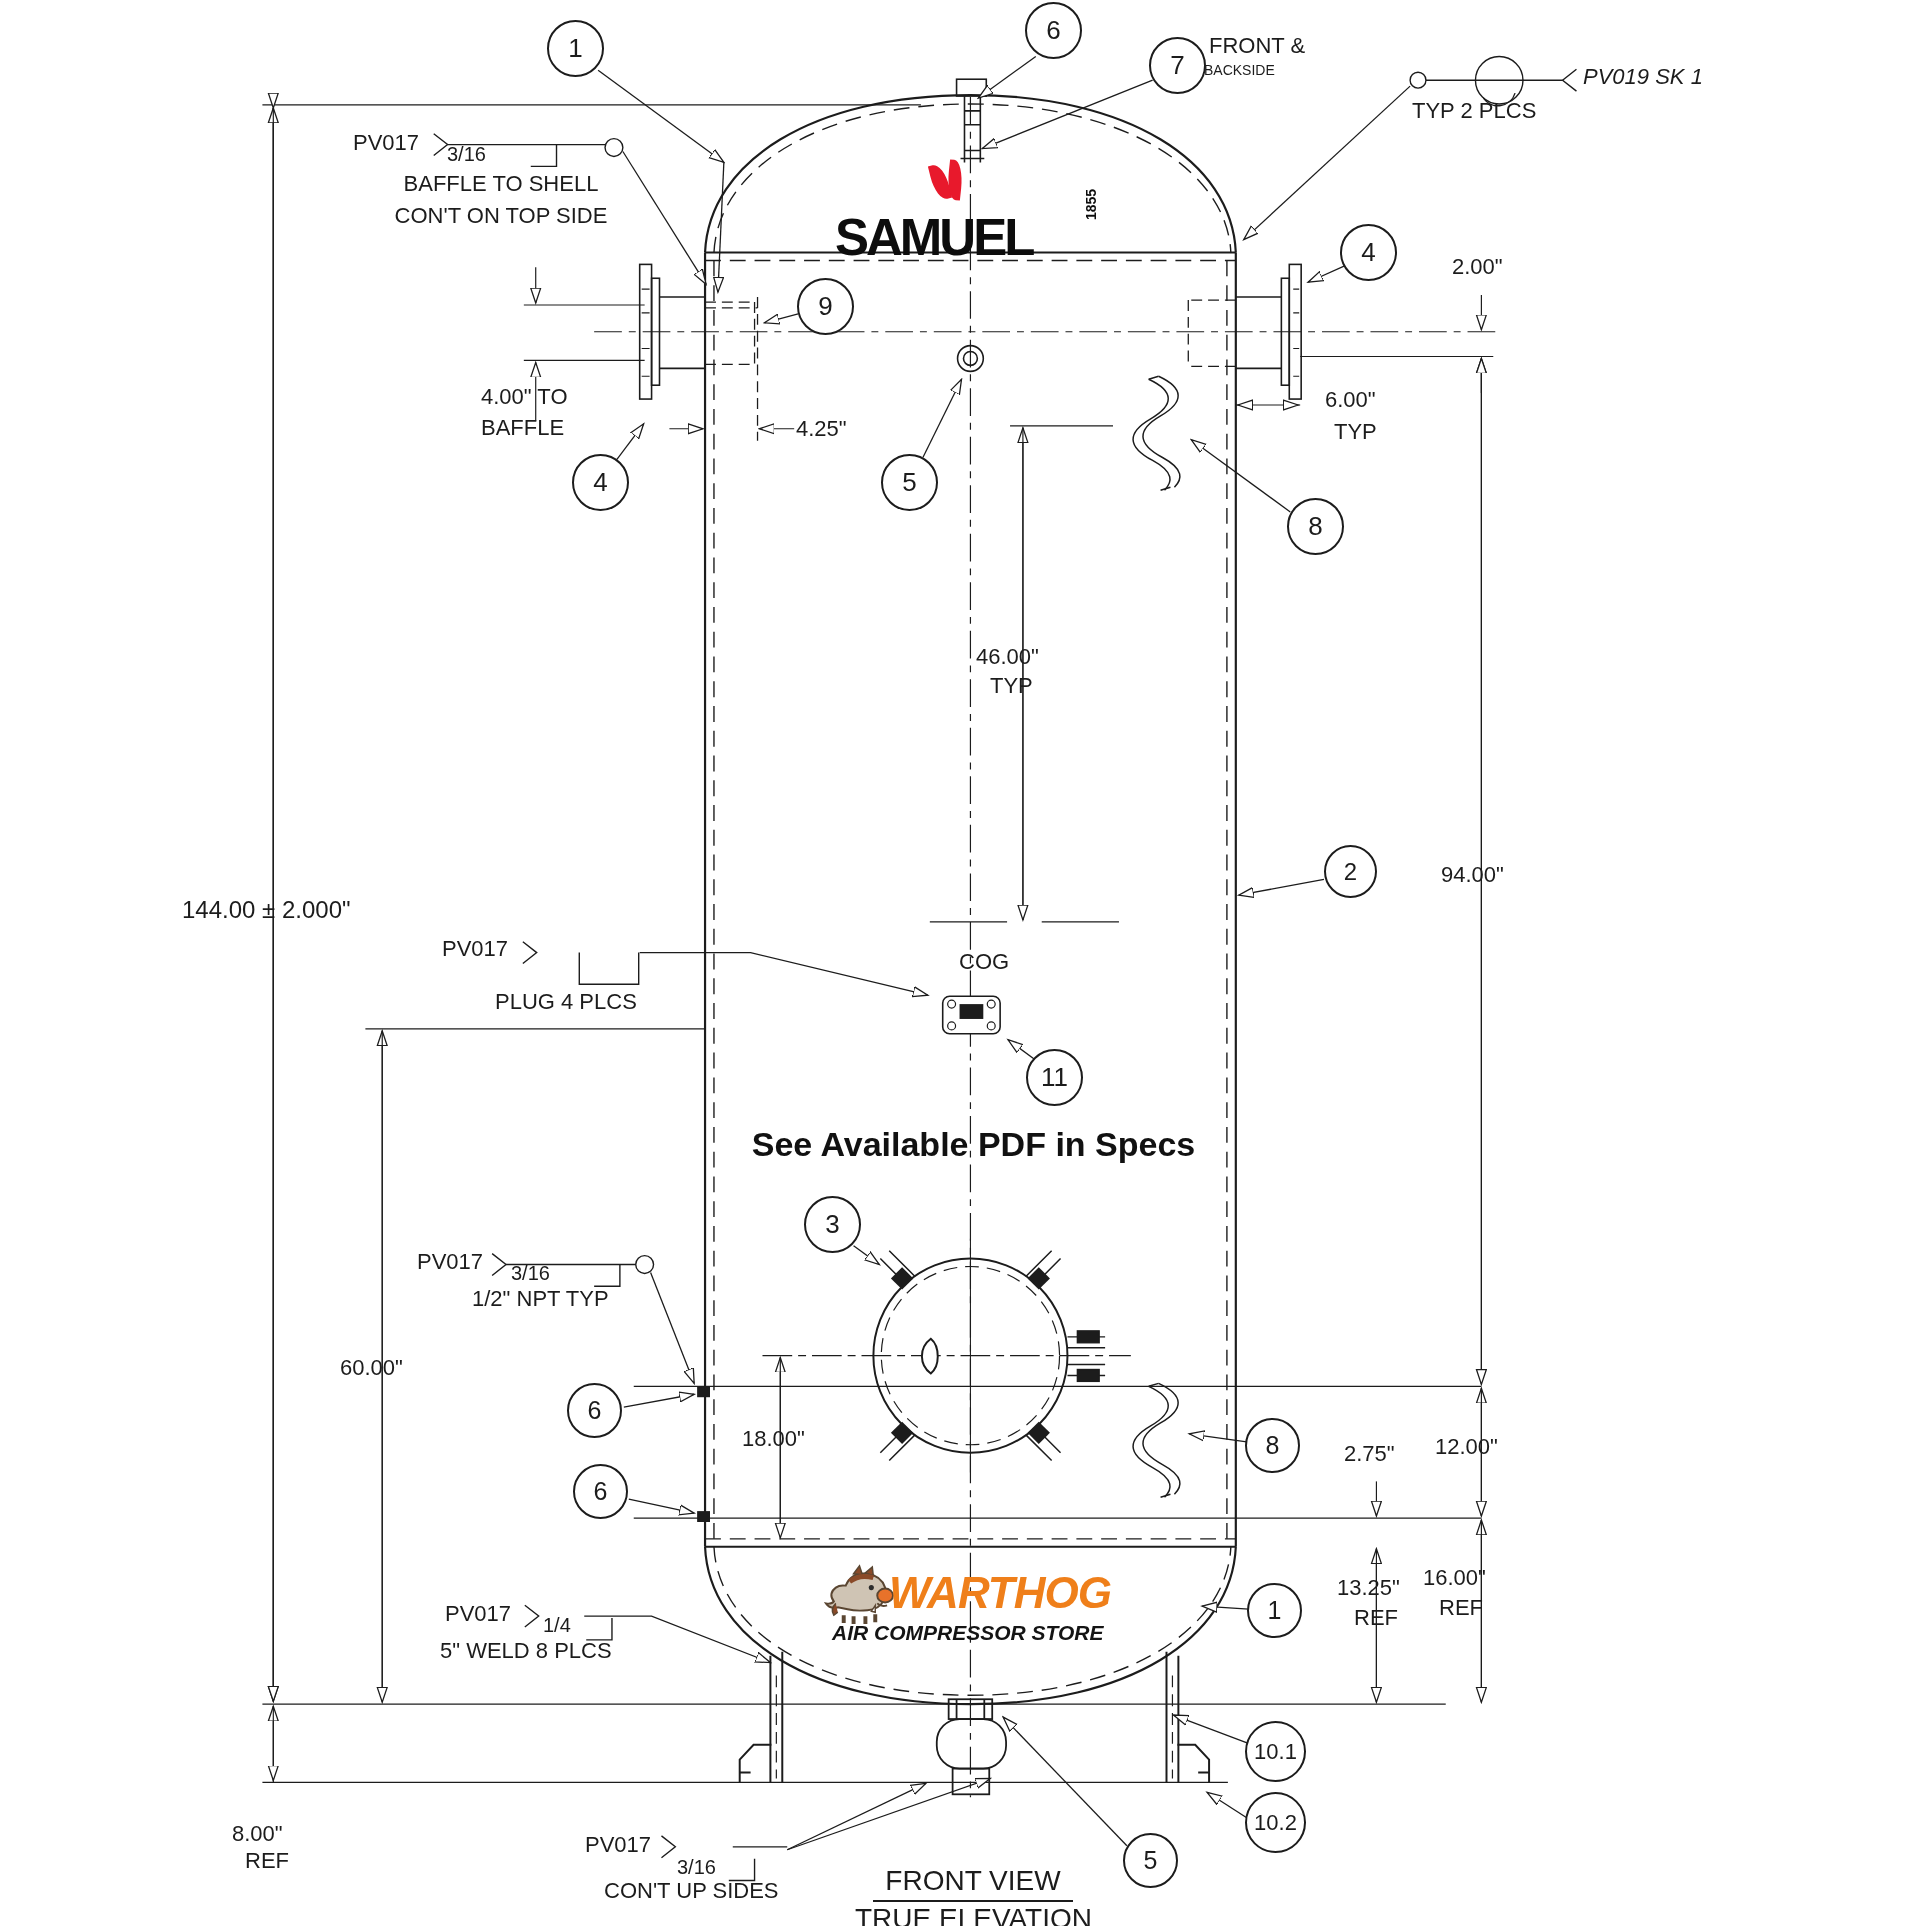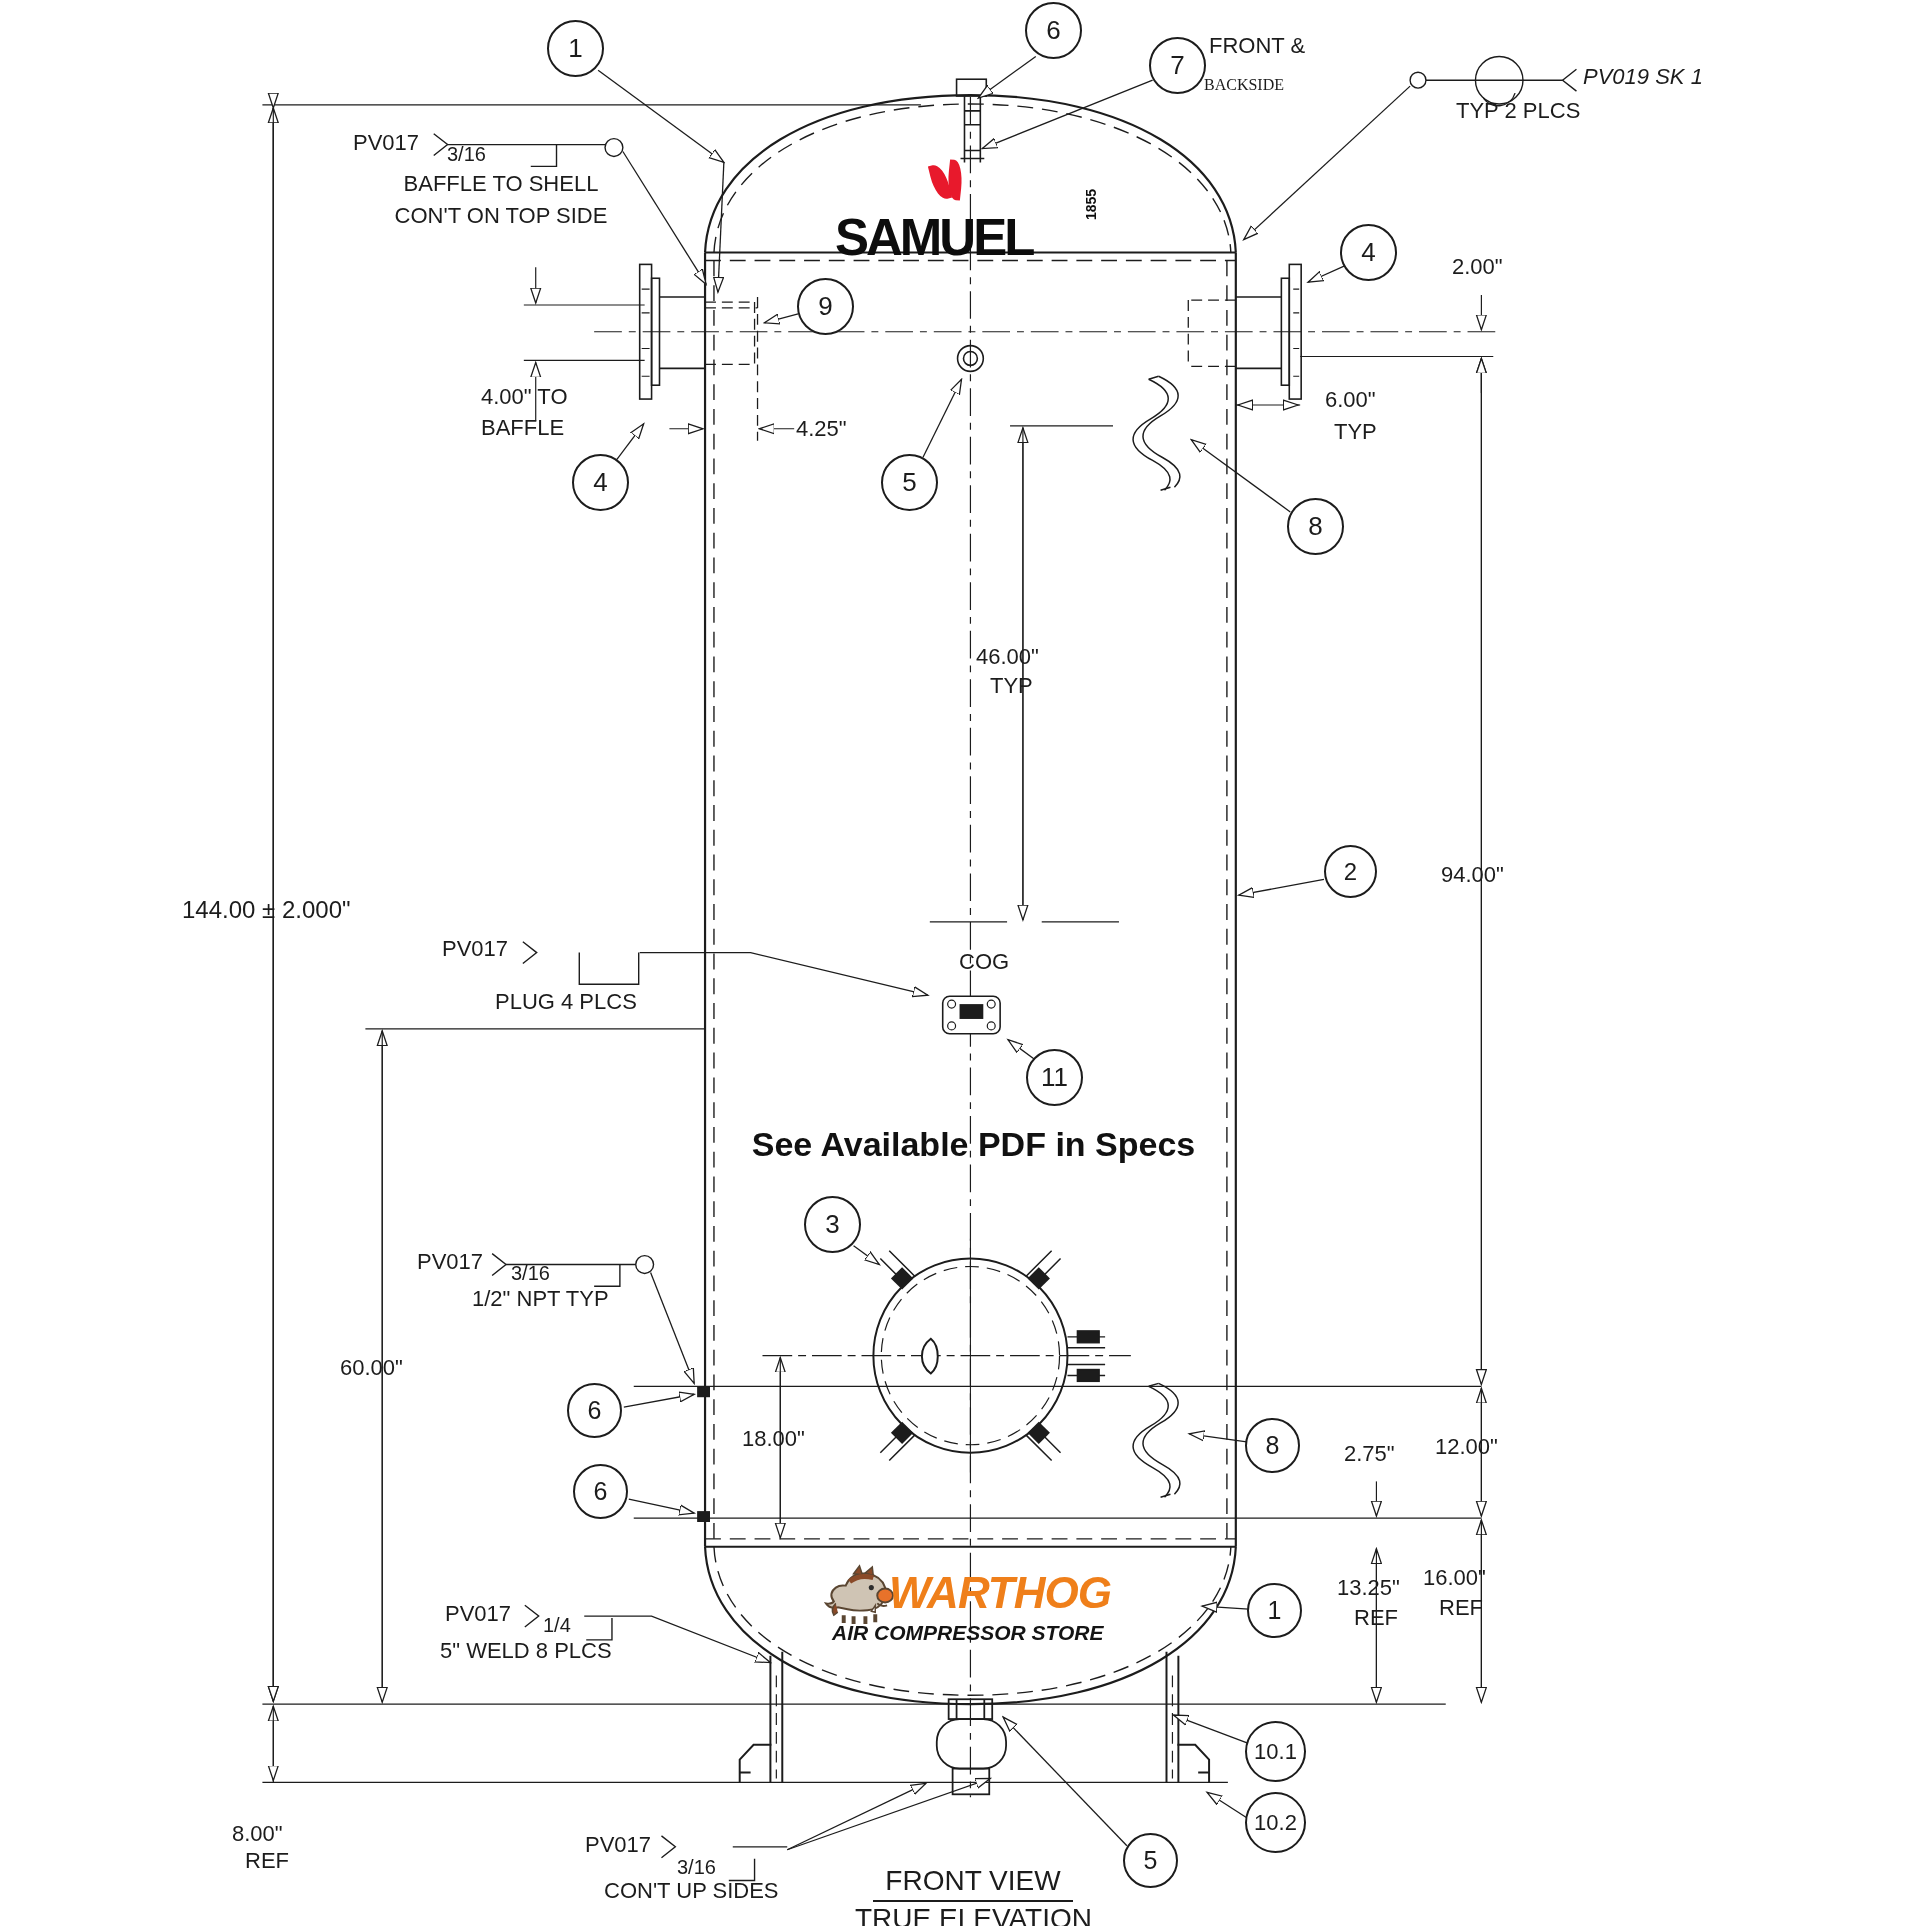--- a/index.html
+++ b/index.html
@@ -300,23 +300,23 @@
     <div class="balloon" style="left: 1245px; top: 1418px; height: 55px; width: 55px; font-size: 25px;">8</div>
     <div class="balloon" style="left: 1247px; top: 1583px; height: 55px; width: 55px; font-size: 25px;">1</div>
     <div class="balloon" style="left: 1245px; top: 1721px; height: 61px; width: 61px; font-size: 22px;">10.1</div>
     <div class="balloon" style="left: 1245px; top: 1792px; height: 61px; width: 61px; font-size: 22px;">10.2</div>
     <div class="balloon" style="left: 1123px; top: 1833px; height: 55px; width: 55px; font-size: 25px;">5</div>
     <div class="lbl" style="left: 353px; top: 131px; font-size: 22px;">PV017</div>
     <div class="lbl" style="left: 447px; top: 144px; font-size: 20px;">3/16</div>
     <div class="lbl" style="left: 380px; top: 172px; font-size: 22px; width: 242px; white-space: normal; text-align: center;">BAFFLE TO SHELL</div>
     <div class="lbl" style="left: 380px; top: 204px; font-size: 22px; width: 242px; white-space: normal; text-align: center;">CON'T ON TOP SIDE</div>
     <div class="lbl" style="left: 1209px; top: 34px; font-size: 22px;">FRONT &amp;</div>
-    <div class="lbl" style="left: 1204px; top: 76px; font-size: 16px; font-family: Liberation Serif, serif;">BACKSIDE</div>
+    <div class="lbl" style="left: 1204px; top: 63px; font-size: 14px;">BACKSIDE</div>
     <div class="lbl" style="left: 1583px; top: 65px; font-size: 22px; font-style: italic;">PV019 SK 1</div>
-    <div class="lbl" style="left: 1412px; top: 99px; font-size: 22px; margin-left: 44px;">TYP 2 PLCS</div>
+    <div class="lbl" style="left: 1412px; top: 99px; font-size: 22px;">TYP 2 PLCS</div>
     <div class="lbl" style="left: 1452px; top: 255px; font-size: 22px;">2.00"</div>
     <div class="lbl" style="left: 481px; top: 385px; font-size: 22px;">4.00" TO</div>
     <div class="lbl" style="left: 481px; top: 416px; font-size: 22px;">BAFFLE</div>
     <div class="lbl" style="left: 796px; top: 417px; font-size: 22px;">4.25"</div>
     <div class="lbl" style="left: 1325px; top: 388px; font-size: 22px;">6.00"</div>
     <div class="lbl" style="left: 1334px; top: 420px; font-size: 22px;">TYP</div>
     <div class="lbl" style="left: 976px; top: 645px; font-size: 22px;">46.00"</div>
     <div class="lbl" style="left: 990px; top: 674px; font-size: 22px;">TYP</div>
     <div class="lbl" style="left: 959px; top: 950px; font-size: 22px;">COG</div>
     <div class="lbl" style="left: 182px; top: 897px; font-size: 24px;">144.00 ± 2.000"</div>

